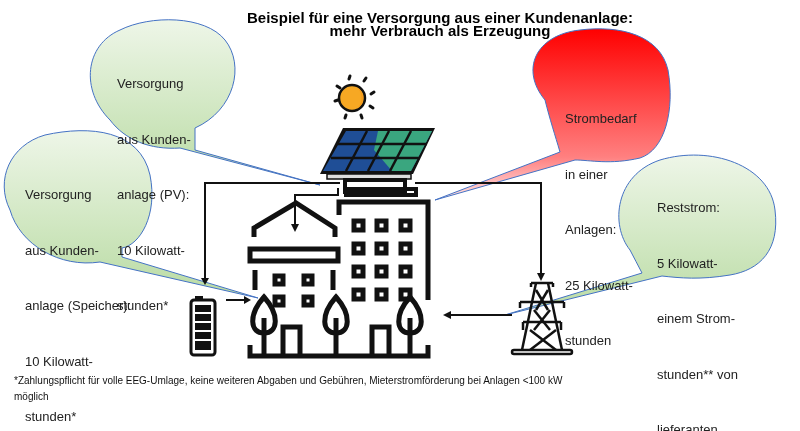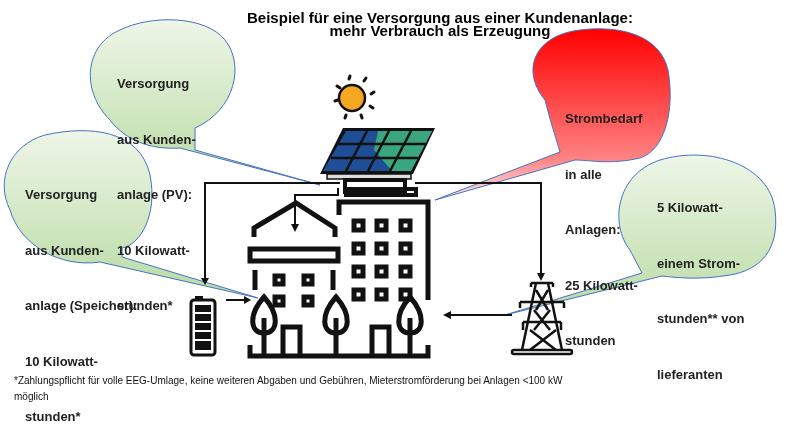--- a/index.html
+++ b/index.html
@@ -1,21 +1,21 @@
 <!DOCTYPE html>
 <html><head>
 <meta charset="utf-8">
 <style>
   html, body { margin: 0; padding: 0; background: #ffffff; }
   body { width: 800px; height: 431px; position: relative; overflow: hidden; font-family: "Liberation Sans", sans-serif; }
   svg.stage { position: absolute; left: 0; top: 0; }
   .title { position: absolute; left: 0; width: 800px; text-align: center; font-weight: bold; font-size: 15px; color: #000; line-height: 19px; }
   .title.l1 { top: 8px; padding-left: 80px; box-sizing: border-box; }
   .title.l2 { top: 21px; padding-left: 80px; box-sizing: border-box; }
-  .btext { position: absolute; font-size: 13px; line-height: 18.5px; color: #222; white-space: pre; font-weight: bold; }
+  .btext { position: absolute; font-size: 13px; line-height: 18.5px; color: #222; white-space: pre; }
   .footnotes { position: absolute; left: 14px; top: 373px; font-size: 10px; line-height: 15.5px; color: #111; }
   .footnotes div { white-space: nowrap; }
 </style>
 </head>
 <body>
 
 <svg class="stage" width="800" height="431" viewBox="0 0 800 431">
   <defs>
     <linearGradient id="gGreen" x1="0" y1="0" x2="0" y2="1">
       <stop offset="0" stop-color="#eef6e8"></stop>
@@ -180,27 +180,28 @@
 <div class="btext" style="left:25px; top:149px;">
   <div>Versorgung</div>
   <div>aus Kunden-</div>
   <div>anlage (Speicher):</div>
   <div>10 Kilowatt-</div>
   <div>stunden*</div>
 </div>
 
 <div class="btext" style="left:565px; top:73px;">
   <div>Strombedarf</div>
-  <div>in alle</div>
+  <div>in einer</div>
   <div>Anlagen:</div>
   <div>25 Kilowatt-</div>
   <div>stunden</div>
 </div>
 
 <div class="btext" style="left:657px; top:162px;">
+  <div>Reststrom:</div>
   <div>5 Kilowatt-</div>
   <div>einem Strom-</div>
   <div>stunden** von</div>
   <div>lieferanten</div>
 </div>
 
 <div class="footnotes">
   <div>*Zahlungspflicht für volle EEG-Umlage, keine weiteren Abgaben und Gebühren, Mieterstromförderung bei Anlagen &lt;100 kW</div>
   <div>möglich</div>
 </div>

